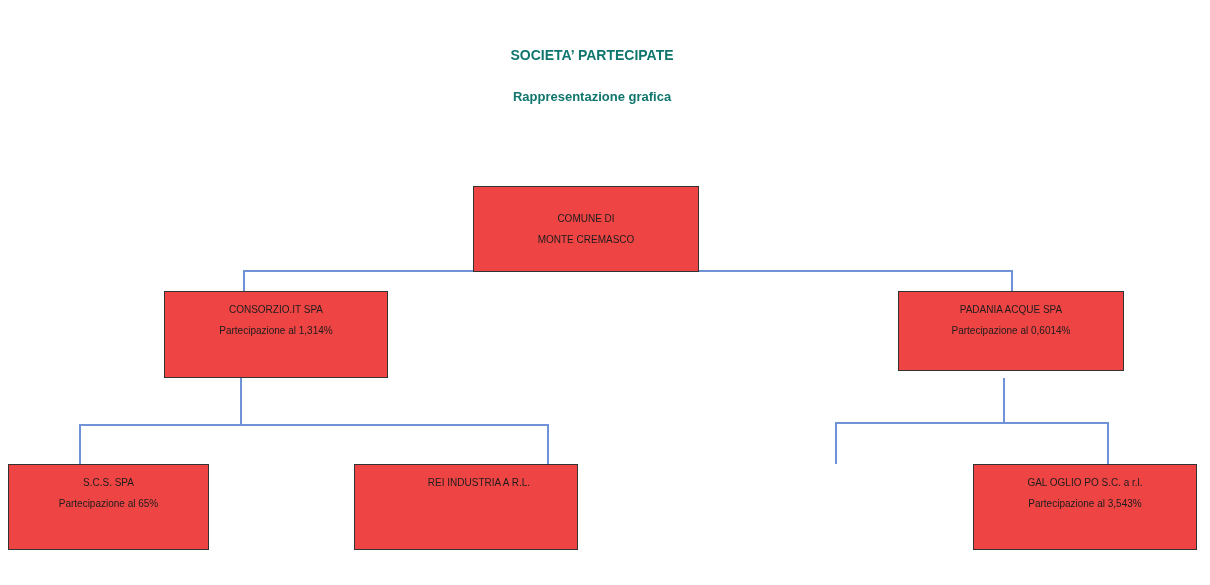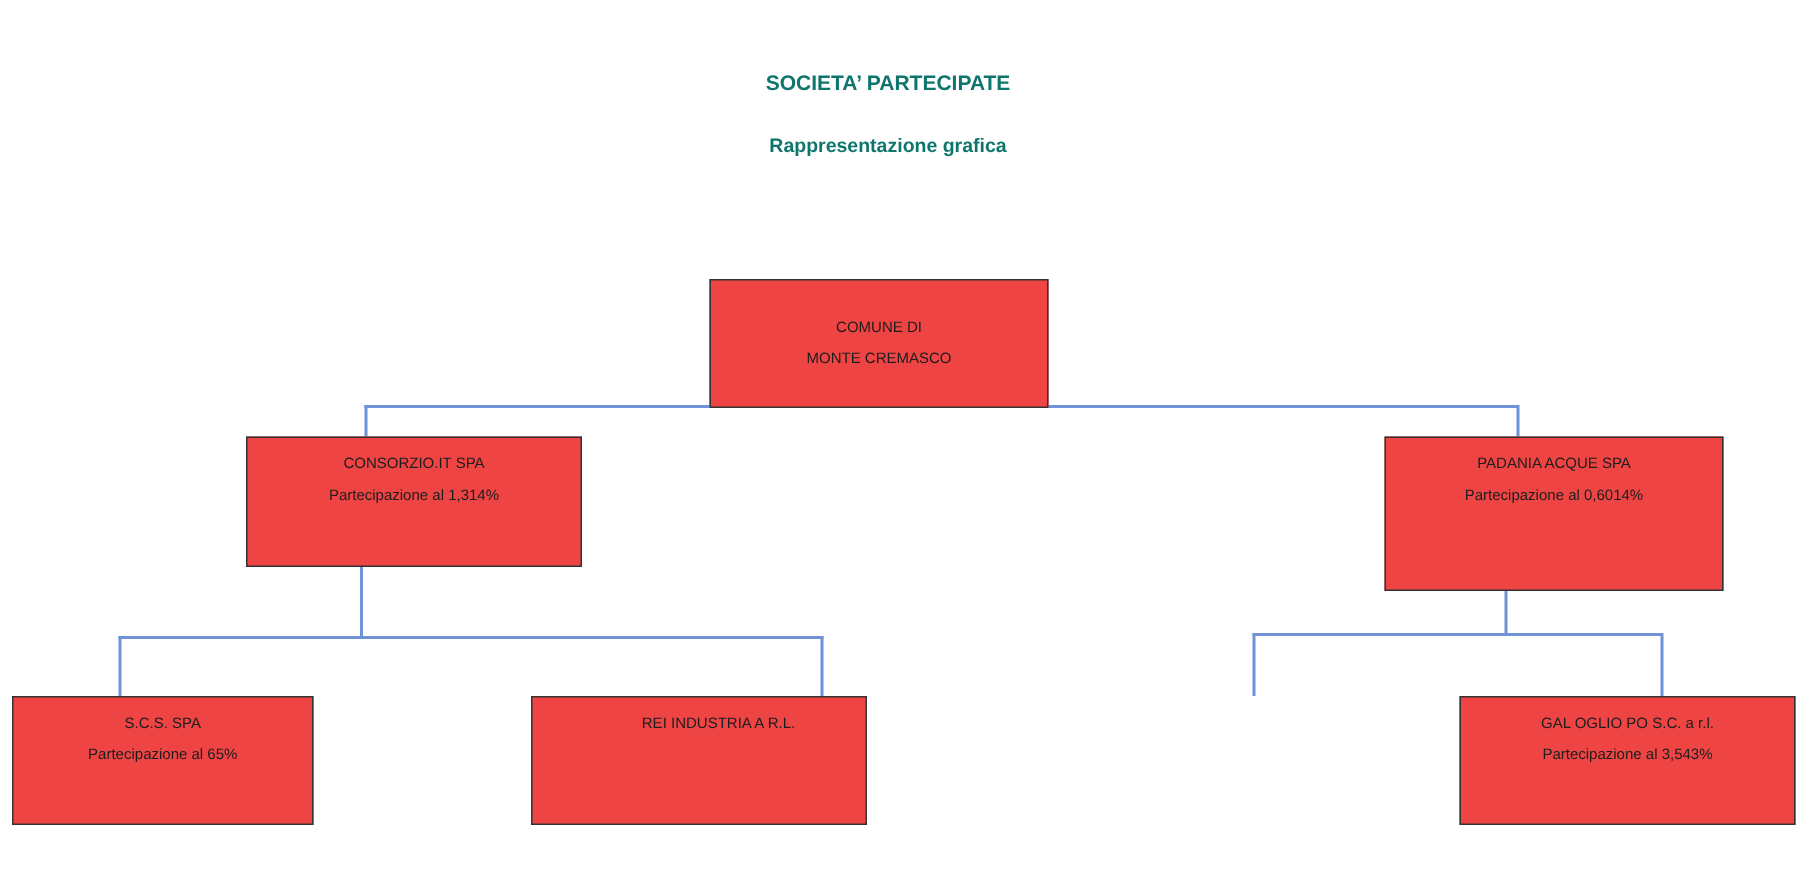--- a/index.html
+++ b/index.html
@@ -81,21 +81,21 @@
   <div class="org-box v-center" style="left:473px; top:186px; width:226px; height:86px;">
     <span class="bline">COMUNE DI</span>
     <span class="bline">MONTE CREMASCO</span>
   </div>
 
   <div class="org-box v-top" style="left:128px; top:291px; width:224px; height:87px;margin-left:36px;">
     <span class="bline">CONSORZIO.IT SPA</span>
     <span class="bline">Partecipazione al 1,314%</span>
   </div>
 
-  <div class="org-box v-top" style="left:898px; top:291px; width:226px; height:103px;margin-left:25px;">
+  <div class="org-box v-top" style="left:898px; top:291px; width:226px; height:80px;">
     <span class="bline">PADANIA ACQUE SPA</span>
     <span class="bline">Partecipazione al 0,6014%</span>
   </div>
 
   <div class="org-box v-top" style="left:8px; top:464px; width:201px; height:86px;">
     <span class="bline">S.C.S. SPA</span>
     <span class="bline">Partecipazione al 65%</span>
   </div>
 
   <div class="org-box v-top" style="left:354px; top:464px; width:224px; height:86px;padding-left:26px;">

